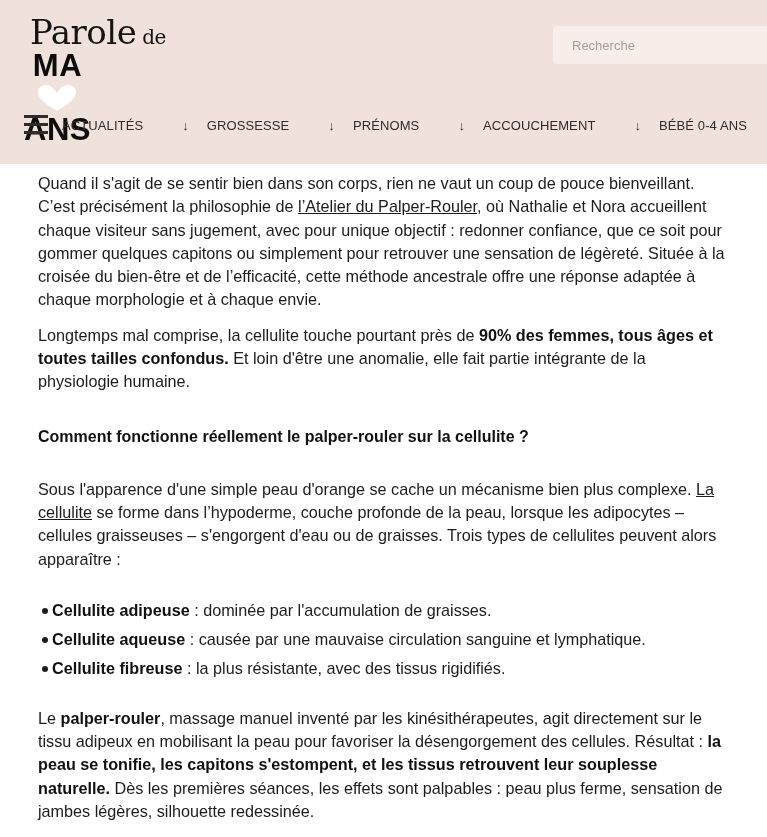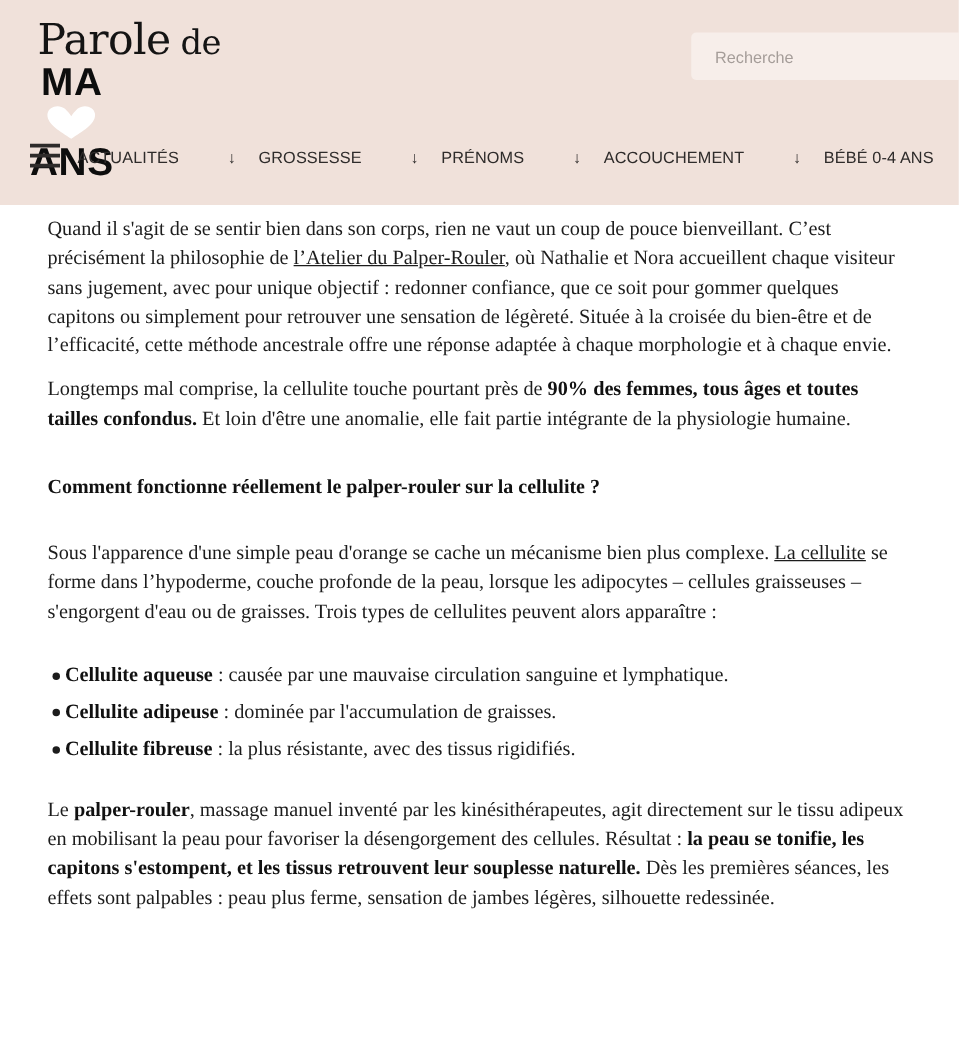--- a/index.html
+++ b/index.html
@@ -2,36 +2,36 @@
 <html><head>
 <meta charset="utf-8">
 <style>
   * { box-sizing: border-box; margin: 0; padding: 0; }
   html, body { width: 767px; height: 837px; overflow: hidden; background: #ffffff; }
   body { font-family: "Liberation Sans", "DejaVu Sans", sans-serif; color: #1a1a1a; }
 
   .header { position: absolute; left: 0; top: 0; width: 767px; height: 164px; background: #f0e1da; }
   .logo { position: absolute; left: 24px; top: 12px; width: 170px; height: 70px; }
   .logo-top { position: absolute; left: 6px; top: 0; font-family: "DejaVu Serif", "Liberation Serif", serif; font-size: 34px; color: #141414; letter-spacing: -0.5px; white-space: nowrap; }
-  .logo-top .de { font-size: 27px; }
+  .logo-top .de { font-size: 20px; }
   .logo-bottom { position: absolute; left: 0; top: 36px; font-family: "Liberation Sans", sans-serif; font-weight: bold; font-size: 31px; color: #0d0d0d; letter-spacing: 0.5px; display: flex; align-items: center; white-space: nowrap; flex-direction: column; }
   .heart { display: inline-block; width: 42px; height: 28px; margin: 0 1px; }
 
   .search { position: absolute; left: 553px; top: 26px; width: 230px; height: 38px; background: #f7eeea; border-radius: 4px; }
   .search input { width: 100%; height: 100%; border: none; background: transparent; padding-left: 19px; font-family: "Liberation Sans", sans-serif; font-size: 13px; color: #333; outline: none; }
   .search input::placeholder { color: #a59d99; }
 
   .nav { position: absolute; left: 0; top: 110px; height: 30px; width: 767px; display: flex; align-items: center; white-space: nowrap; }
   .hamburger { position: absolute; left: 24px; top: 3px; width: 24px; height: 20px; cursor: pointer; }
   .hamburger span { position: absolute; left: 0; width: 24px; height: 2.5px; background: #2e2b2a; }
   .nav-items { position: absolute; left: 62px; top: 0; height: 30px; display: flex; align-items: center; }
   .nav-item { font-family: "Liberation Sans", sans-serif; font-size: 13px; color: #2e2b2a; margin-right: 18px; display: flex; align-items: center; cursor: pointer; letter-spacing: 0.1px; gap: 33px; }
   .nav-item .arrow { margin-left: 6px; font-size: 13px; }
 
-  .content { position: absolute; left: 38px; top: 172px; width: 690px; font-family: Liberation Serif, serif; font-size: 16.2px; line-height: 23.3px; color: #1c1c1c; }
+  .content { position: absolute; left: 38px; top: 172px; width: 690px; font-family: Liberation Sans, sans-serif; font-size: 16.2px; line-height: 23.3px; color: #1c1c1c; }
   .content p { margin-bottom: 12px; }
   .content a { color: #1c1c1c; text-decoration: underline; }
   .content strong { font-weight: bold; color: #111; }
   .content h2 { font-size: 16px; font-weight: bold; line-height: 26px; color: #111; margin-top: 30px; margin-bottom: 28px; }
   .content ul { margin-top: 28px; margin-bottom: 26px; padding-left: 14px; list-style: none; }
   .content li { position: relative; margin-bottom: 6px; padding-left: 0; }
   .content li::before { content: ""; position: absolute; left: -10px; top: 9px; width: 6px; height: 6px; border-radius: 50%; background: #1c1c1c; }
   .p1 { width: 690px; }
 </style>
 </head>
@@ -93,19 +93,19 @@
 <div class="content">
   <p class="p1"><span>Quand il s'agit de se sentir bien dans son corps, rien ne vaut un coup de pouce bienveillant. C’est précisément la philosophie de </span><a>l’Atelier du Palper-Rouler</a><span>, où Nathalie et Nora accueillent chaque visiteur sans jugement, avec pour unique objectif : redonner confiance, que ce soit pour gommer quelques capitons ou simplement pour retrouver une sensation de légèreté. Située à la croisée du bien-être et de l’efficacité, cette méthode ancestrale offre une réponse adaptée à chaque morphologie et à chaque envie.</span></p>
 
   <p><span>Longtemps mal comprise, la cellulite touche pourtant près de </span><strong>90% des femmes, tous âges et toutes tailles confondus.</strong><span> Et loin d'être une anomalie, elle fait partie intégrante de la physiologie humaine.</span></p>
 
   <h2>Comment fonctionne réellement le palper-rouler sur la cellulite ?</h2>
 
   <p><span>Sous l'apparence d'une simple peau d'orange se cache un mécanisme bien plus complexe. </span><a>La cellulite</a><span> se forme dans l’hypoderme, couche profonde de la peau, lorsque les adipocytes – cellules graisseuses – s'engorgent d'eau ou de graisses. Trois types de cellulites peuvent alors apparaître :</span></p>
 
   <ul>
+    <li><strong>Cellulite adipeuse</strong><span> : dominée par l'accumulation de graisses.</span></li>
     <li><strong>Cellulite aqueuse</strong><span> : causée par une mauvaise circulation sanguine et lymphatique.</span></li>
-    <li><strong>Cellulite adipeuse</strong><span> : dominée par l'accumulation de graisses.</span></li>
     <li><strong>Cellulite fibreuse</strong><span> : la plus résistante, avec des tissus rigidifiés.</span></li>
   </ul>
 
   <p><span>Le </span><strong>palper-rouler</strong><span>, massage manuel inventé par les kinésithérapeutes, agit directement sur le tissu adipeux en mobilisant la peau pour favoriser la désengorgement des cellules. Résultat : </span><strong>la peau se tonifie, les capitons s'estompent, et les tissus retrouvent leur souplesse naturelle.</strong><span> Dès les premières séances, les effets sont palpables : peau plus ferme, sensation de jambes légères, silhouette redessinée.</span></p>
 </div>
 
 </body></html>

